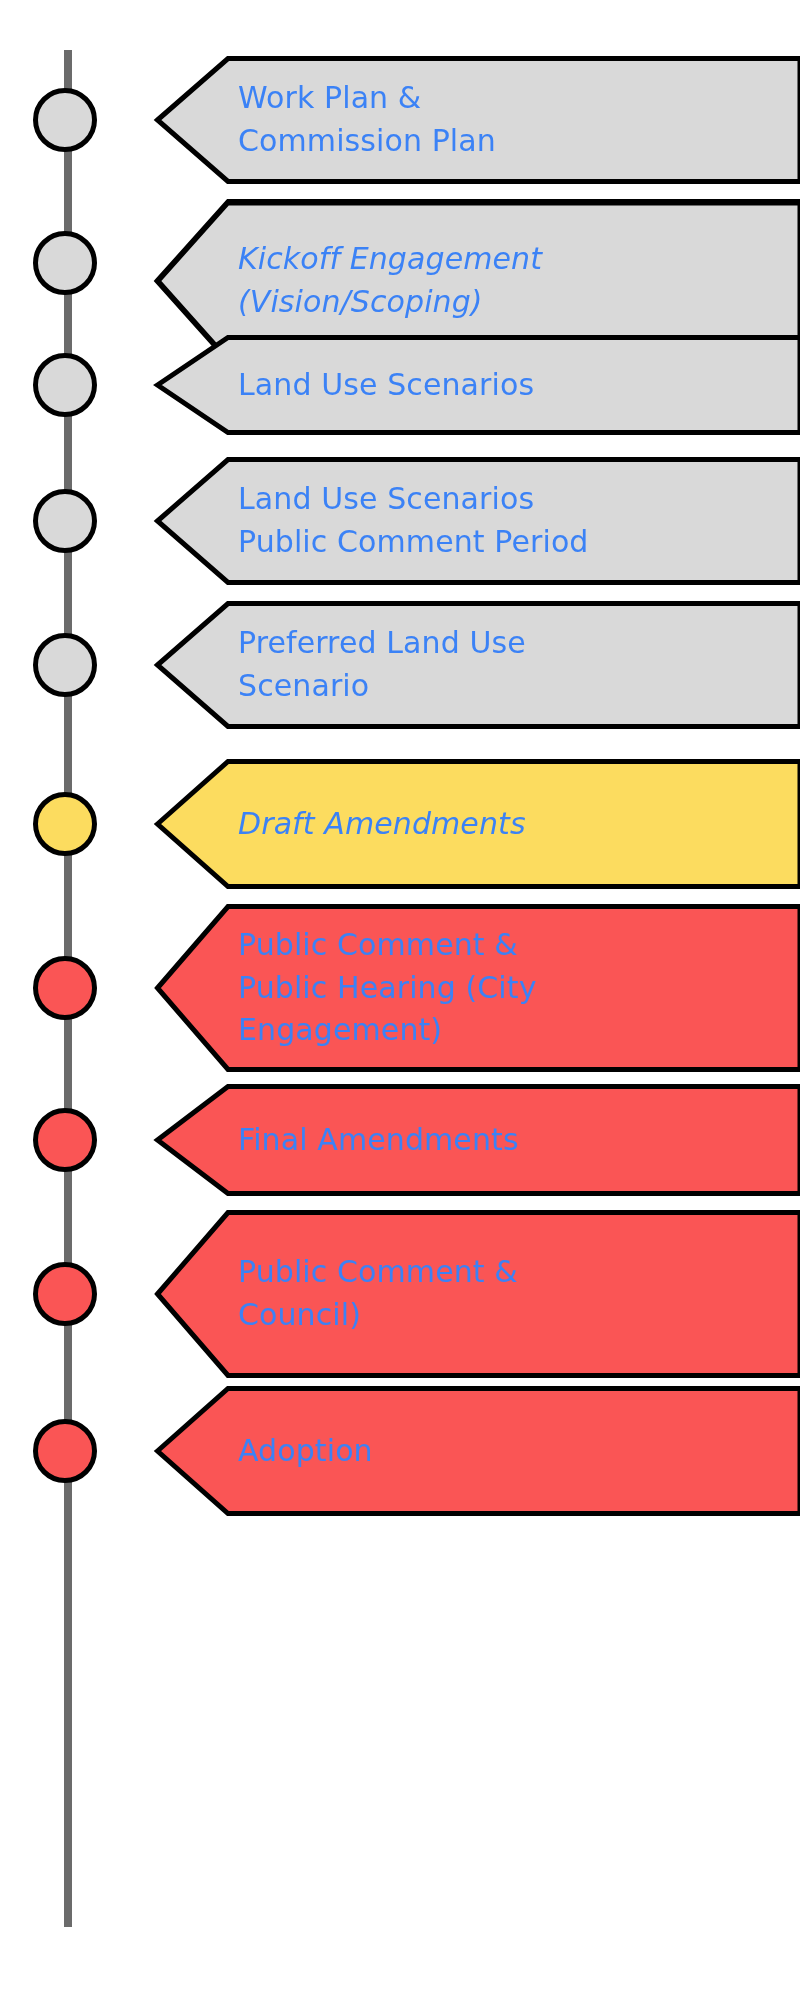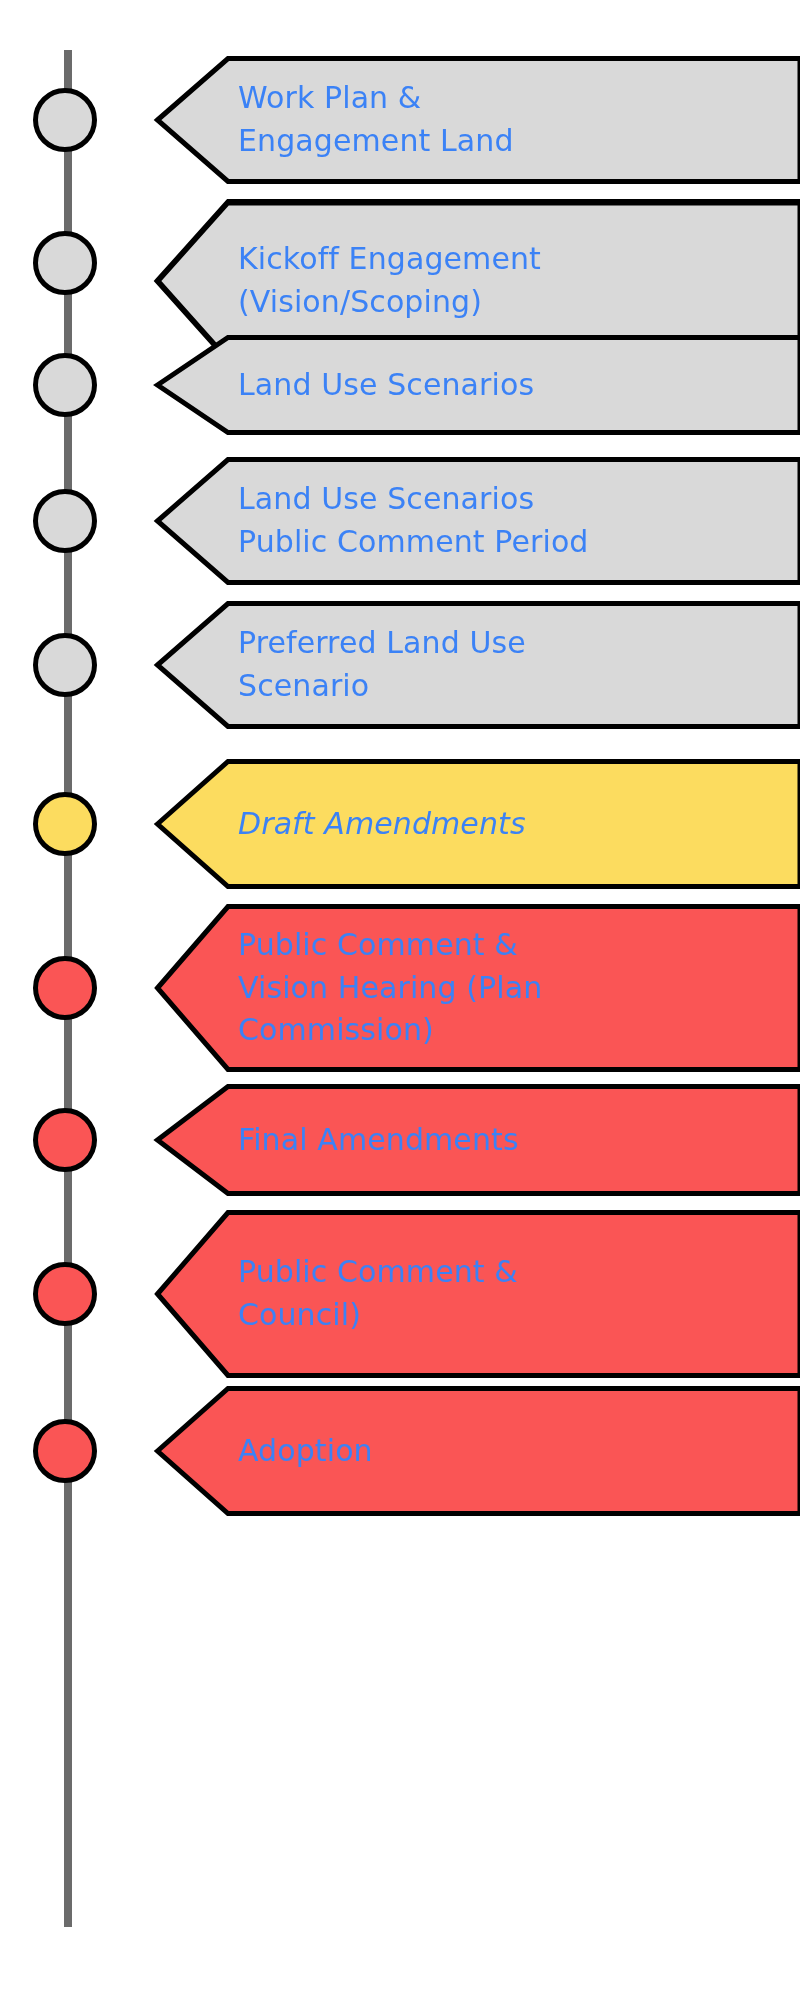--- a/index.html
+++ b/index.html
@@ -86,27 +86,27 @@
   <div class="spine"></div>
   <div id="milestone-container">
       <div class="milestone" style="top: 56px; height: 128px;">
         <div class="node" style="top: 32px; background: rgb(217, 217, 217);"></div>
         <div class="banner" style="height: 128px;">
           <svg viewBox="0 0 645 128" preserveAspectRatio="none">
             <polygon points="2.5,64 73,2.5 645,2.5 645,125.5 73,125.5" fill="#D9D9D9" stroke="#000000" stroke-width="5" stroke-linejoin="miter"></polygon>
           </svg>
           <div class="banner-label">
             <span class="line">Work Plan &amp;</span>
-            <span class="line">Engagement Land</span>
+            <span class="line">Commission Plan</span>
           </div>
         </div>
       </div>
       <div class="milestone" style="top: 199px; height: 128px;">
         <div class="node" style="top: 32px; background: rgb(217, 217, 217);"></div>
-        <div class="banner" style="height: 164px;">
+        <div class="banner" style="height: 164px; font-style: italic;">
           <svg viewBox="0 0 645 128" preserveAspectRatio="none">
             <polygon points="2.5,64 73,2.5 645,2.5 645,125.5 73,125.5" fill="#D9D9D9" stroke="#000000" stroke-width="5" stroke-linejoin="miter"></polygon>
           </svg>
           <div class="banner-label">
             <span class="line">Kickoff Engagement</span>
             <span class="line">(Vision/Scoping)</span>
           </div>
         </div>
       </div>
       <div class="milestone" style="top: 335px; height: 100px;">
@@ -156,22 +156,22 @@
         </div>
       </div>
       <div class="milestone" style="top: 904px; height: 168px;">
         <div class="node" style="top: 52px; background: rgb(250, 85, 85);"></div>
         <div class="banner" style="height: 168px;">
           <svg viewBox="0 0 645 168" preserveAspectRatio="none">
             <polygon points="2.5,84 73,2.5 645,2.5 645,165.5 73,165.5" fill="#FA5555" stroke="#000000" stroke-width="5" stroke-linejoin="miter"></polygon>
           </svg>
           <div class="banner-label">
             <span class="line">Public Comment &amp;</span>
-            <span class="line">Vision Hearing (Plan</span>
-            <span class="line">Commission)</span>
+            <span class="line">Public Hearing (City</span>
+            <span class="line">Engagement)</span>
           </div>
         </div>
       </div>
       <div class="milestone" style="top: 1084px; height: 100px;">
         <div class="node" style="top: 24px; background: rgb(250, 85, 85);"></div>
         <div class="banner" style="height: 112px;">
           <svg viewBox="0 0 645 112" preserveAspectRatio="none">
             <polygon points="2.5,56 73,2.5 645,2.5 645,109.5 73,109.5" fill="#FA5555" stroke="#000000" stroke-width="5" stroke-linejoin="miter"></polygon>
           </svg>
           <div class="banner-label">

